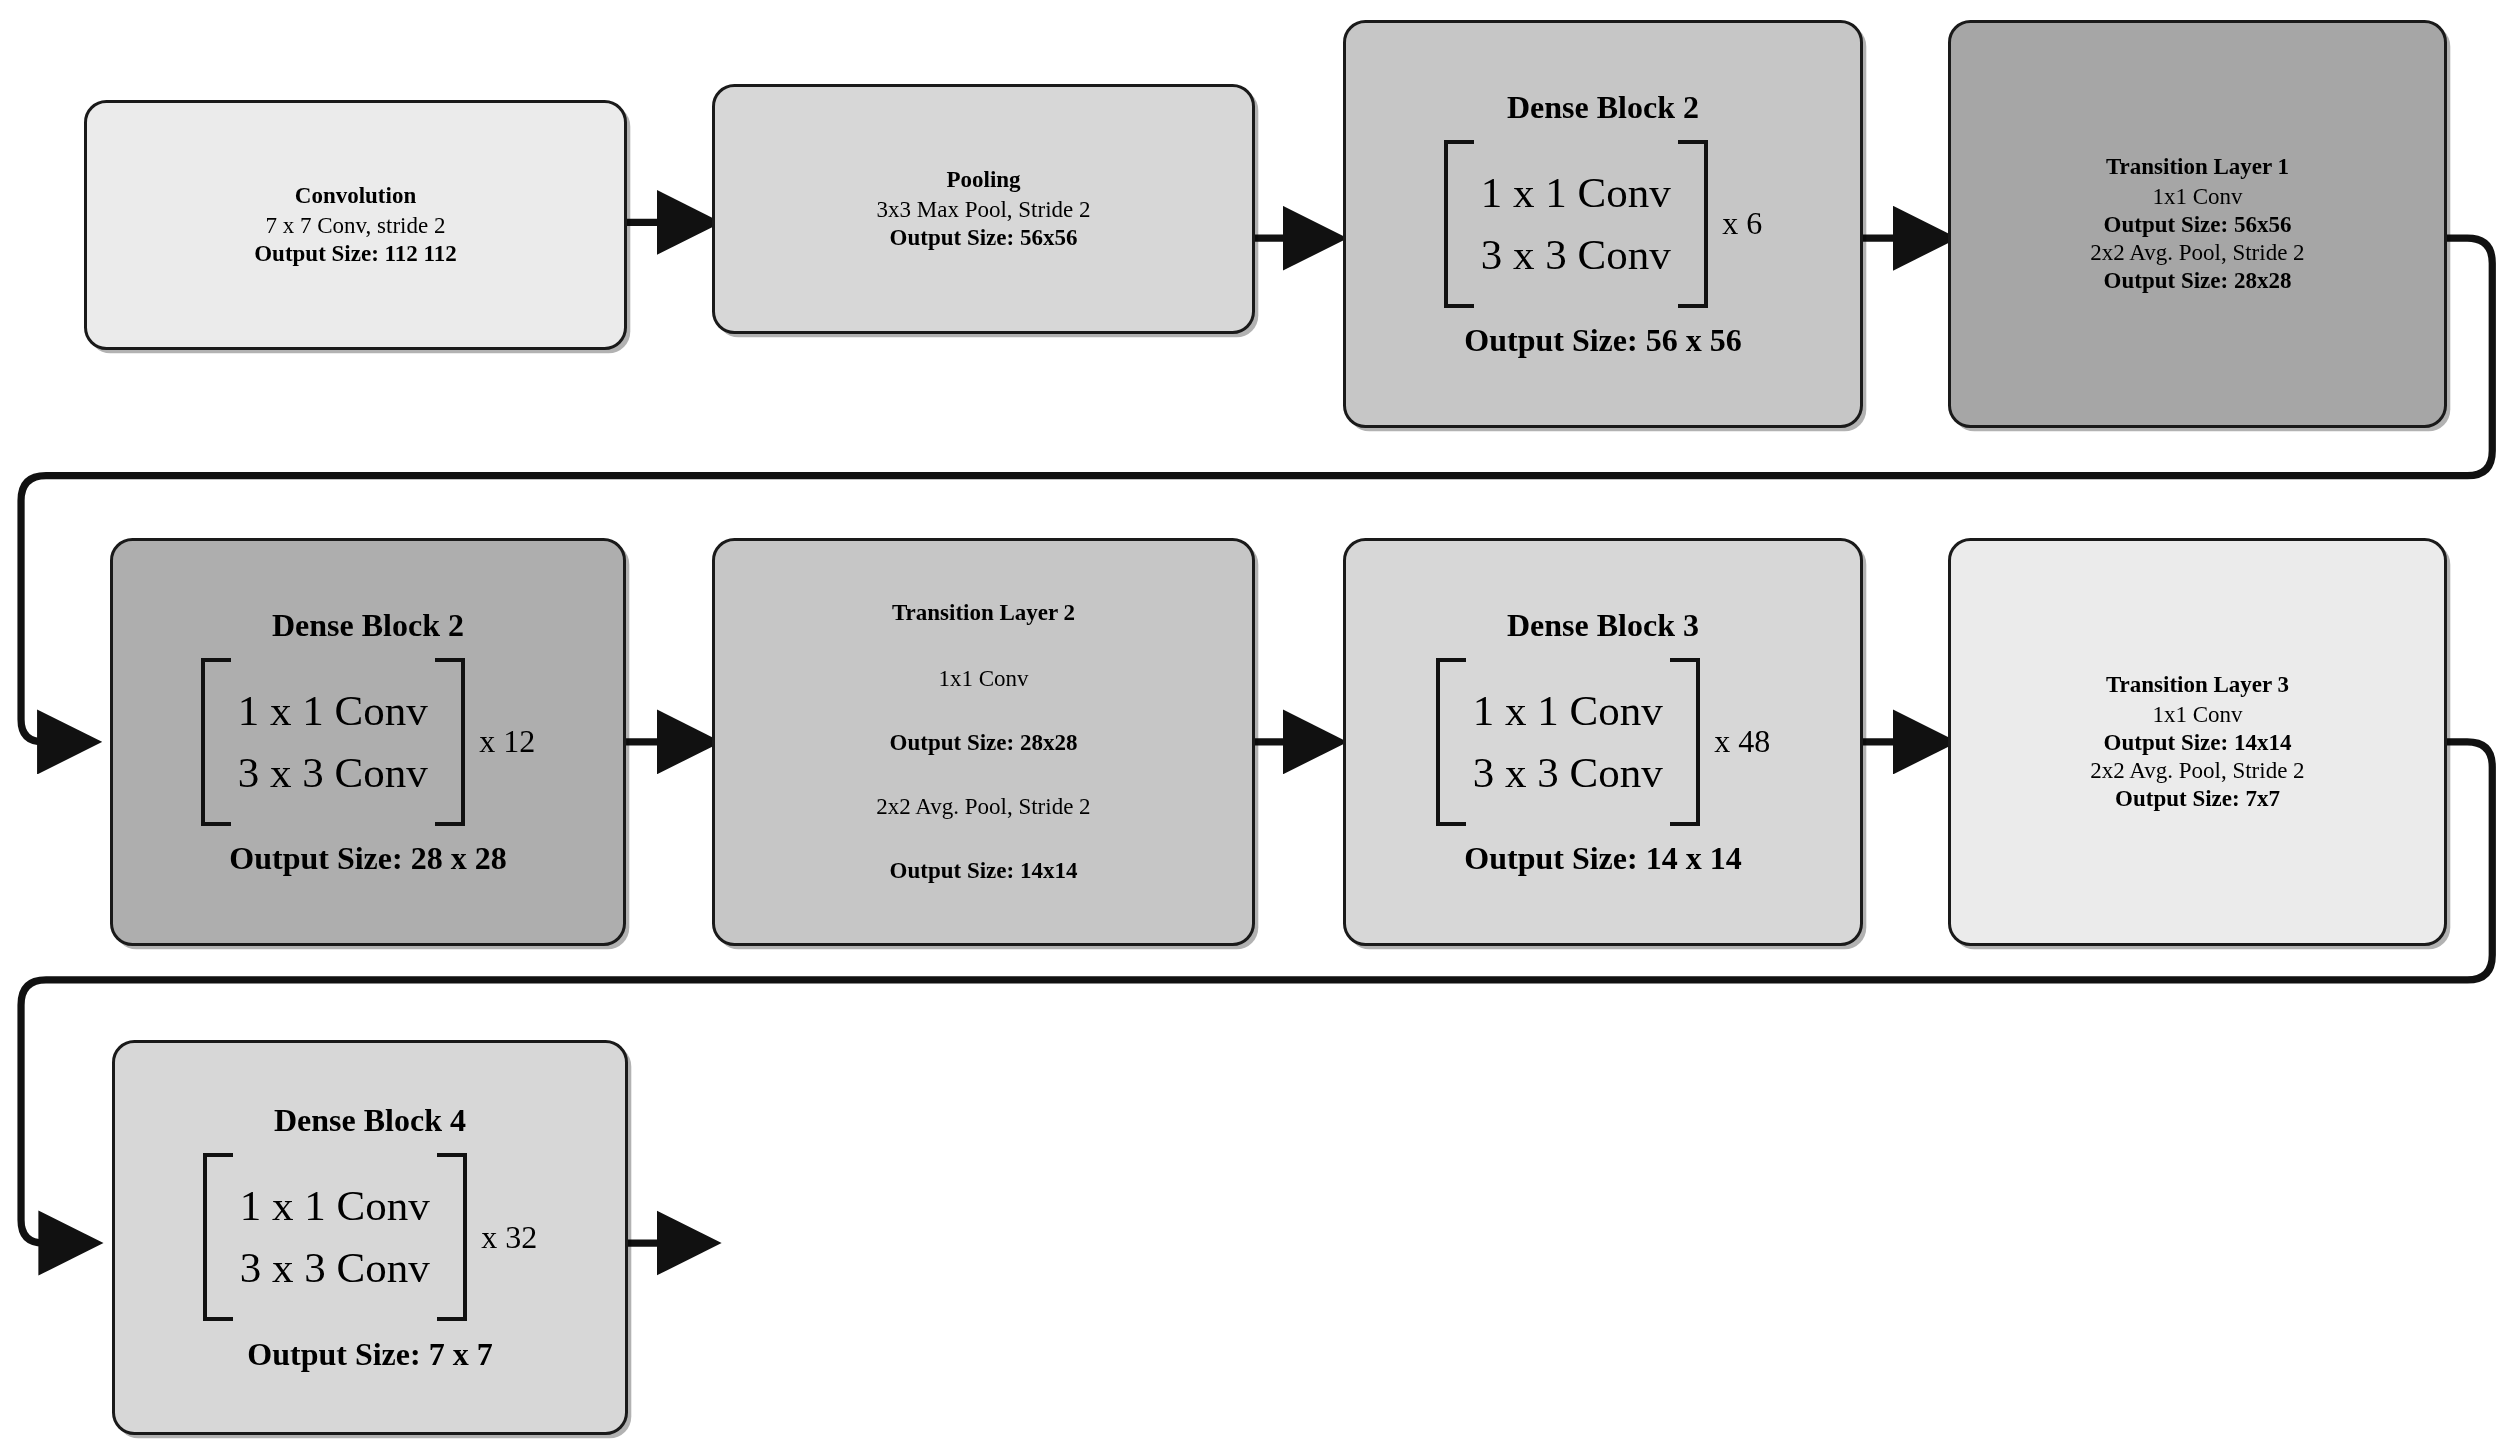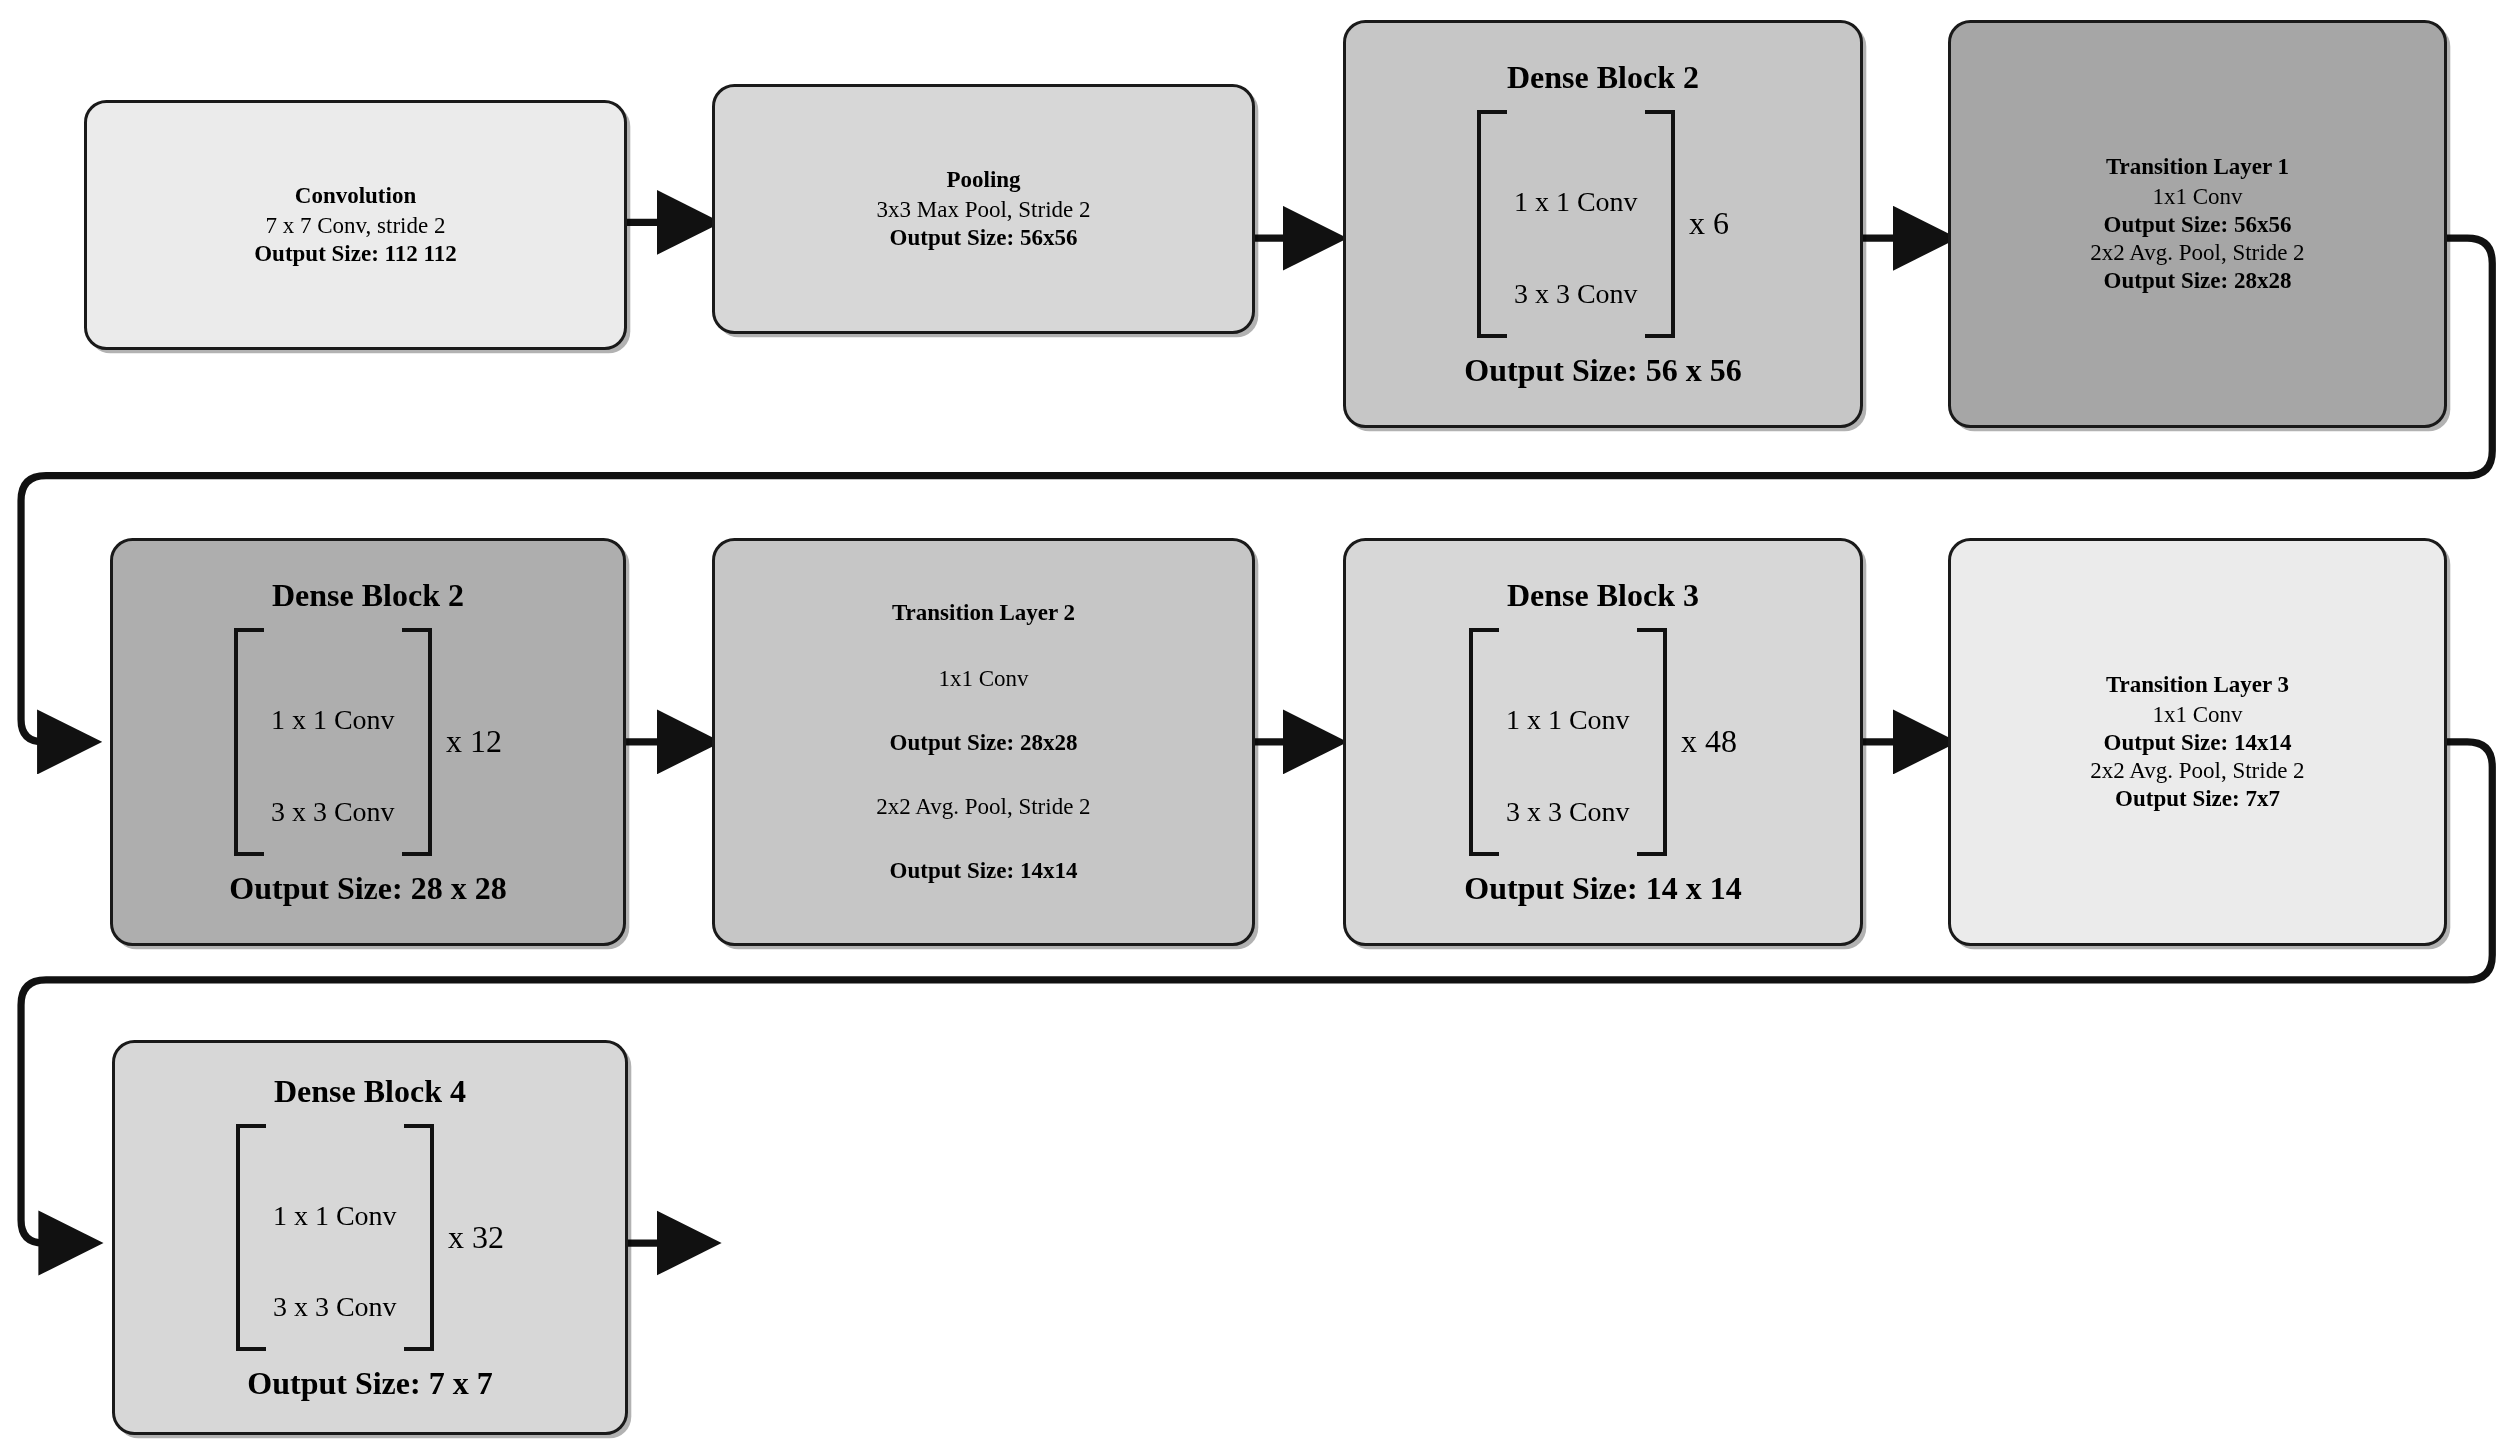--- a/index.html
+++ b/index.html
@@ -43,21 +43,21 @@
     position:relative;
     display:flex;flex-direction:column;align-items:center;justify-content:center;
     padding:22.4px 17px;
   }
   .bracket::before,.bracket::after{
     content:"";position:absolute;top:0;bottom:0;width:26px;
     border-top:4px solid #111;border-bottom:4px solid #111;
   }
   .bracket::before{left:0;border-left:4px solid #111;}
   .bracket::after{right:0;border-right:4px solid #111;}
-  .bracket .ln{padding:4.6px 20px;font-size:28px;margin-top:48px;}
+  .bracket .ln{padding:4.6px 20px;font-size:43px;}
   .mult{font-size:32px;margin-left:14.5px;white-space:nowrap;}
 
   .title{margin-bottom:2.6px;}
   .out-bottom{margin-top:4px;}
 </style>
 </head>
 <body>
 
 <div id="stage">
 

